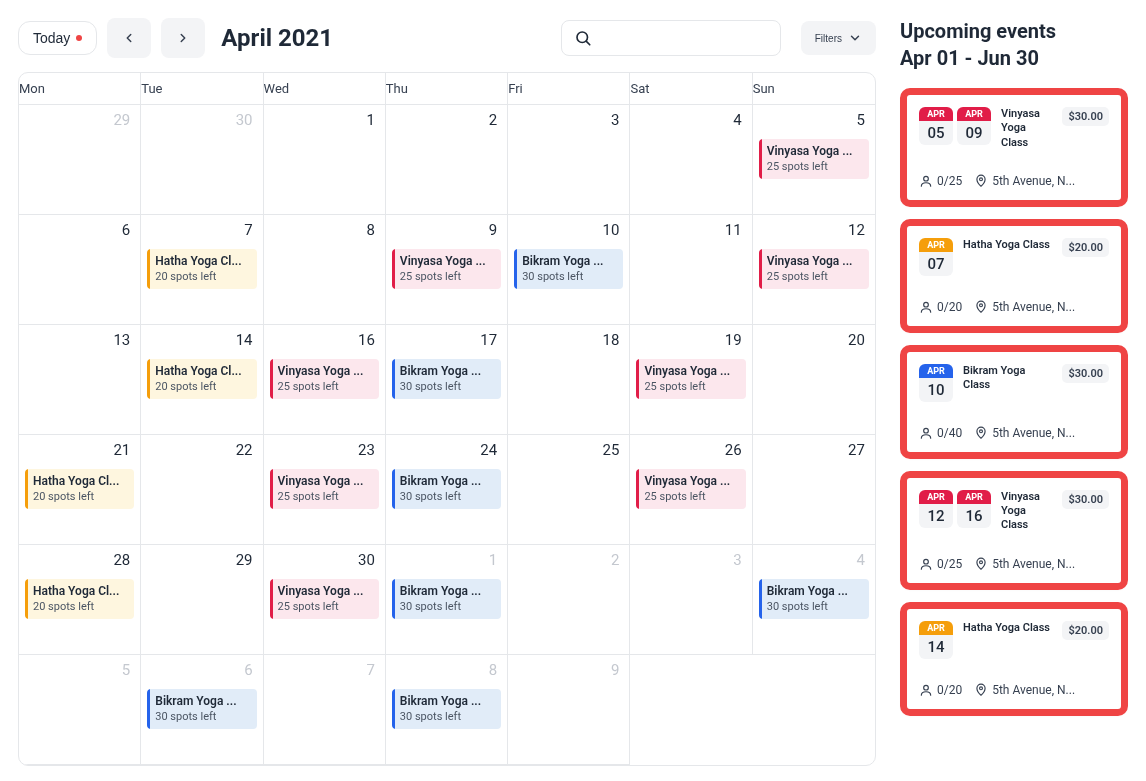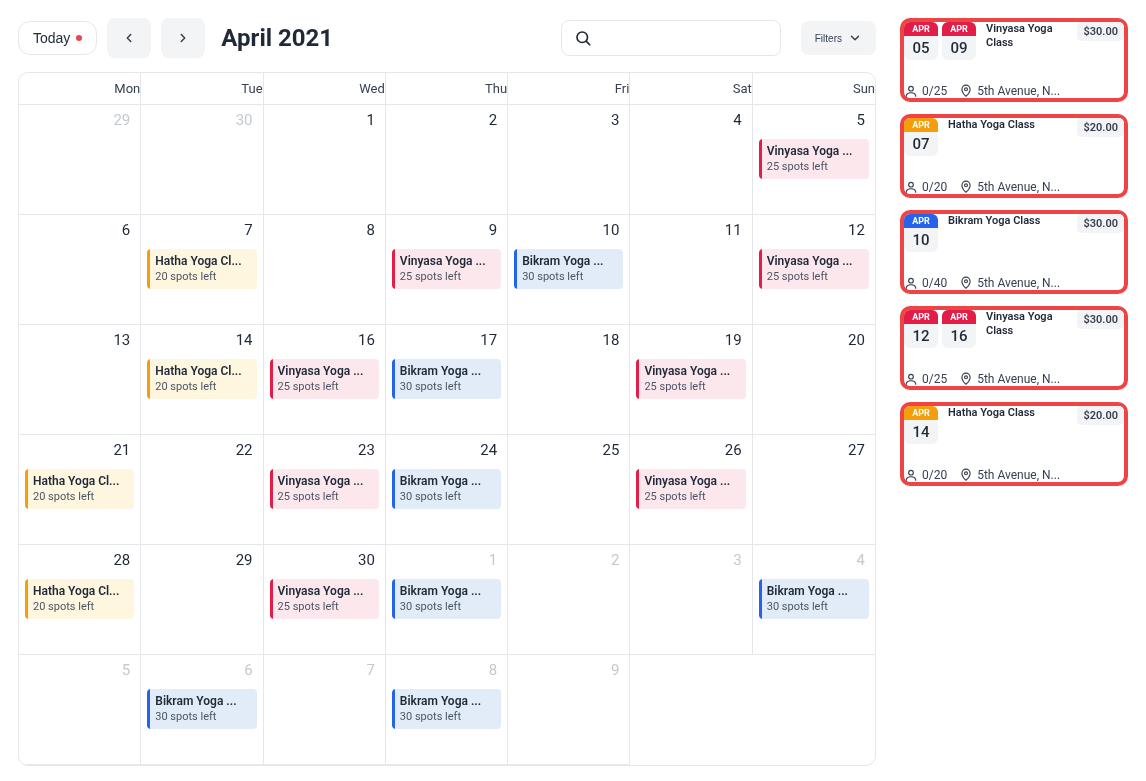--- a/index.html
+++ b/index.html
@@ -9,40 +9,40 @@
 .today-btn { display: flex; align-items: center; gap: 6px; padding: 8px 14px; border: 1px solid #e5e7ea; border-radius: 12px; background: #fff; font-size: 14px; font-weight: 500; cursor: pointer; color: #1f2937; }
 .red-dot { width: 6px; height: 6px; border-radius: 50%; background: #ef4444; }
 .nav-btn { width: 44px; height: 40px; border: none; border-radius: 8px; background: #f3f4f6; cursor: pointer; display: flex; align-items: center; justify-content: center; }
 .month-title { font-size: 24px; font-weight: 700; color: #1f2937; margin-left: 6px; }
 .spacer { flex: 1; }
 .search-box { display: flex; align-items: center; width: 220px; padding: 8px 12px; border: 1px solid #e5e7ea; border-radius: 8px; margin-right: 10px; }
 .search-box input { border: none; outline: none; width: 100%; font-size: 14px; margin-left: 8px; }
 .filters-btn { display: flex; align-items: center; gap: 6px; padding: 10px 14px; border: none; border-radius: 8px; background: #f3f4f6; cursor: pointer; font-size: 10px; color: #374151; }
 .calendar { border: 1px solid #e5e7ea; border-radius: 10px; overflow: hidden; }
 .dow { display: grid; grid-template-columns: repeat(7, 1fr); }
-.dow-cell { text-align: right; padding: 8px 0; font-size: 13px; color: #374151; border-bottom: 1px solid #e5e7ea; border-right: 1px solid #e5e7ea; }
+.dow-cell { text-align: left; padding: 8px 0; font-size: 13px; color: #374151; border-bottom: 1px solid #e5e7ea; border-right: 1px solid #e5e7ea; }
 .dow-cell:last-child { border-right: none; }
 .weeks { display: grid; grid-template-columns: repeat(7, 1fr); }
 .day-cell { min-height: 110px; border-right: 1px solid #e5e7ea; border-bottom: 1px solid #e5e7ea; padding: 6px; position: relative; }
 .day-cell:nth-child(7n) { border-right: none; }
 .day-num { position: absolute; top: 6px; right: 10px; font-size: 15px; color: #1f2937; }
 .day-num.muted { color: #c4c8cf; }
 .event-chip { margin-top: 28px; border-radius: 4px; padding: 5px 6px 5px 8px; font-size: 12px; line-height: 1.3; overflow: hidden; cursor: pointer; position: relative; }
 .event-chip::before { content:""; position:absolute; left:0; top:0; bottom:0; width:3px; border-radius:3px 0 0 3px; }
 .ev-pink { background: #fce7ed; }
 .ev-pink::before { background:#e11d48; }
 .ev-yellow { background: #fef6df; }
 .ev-yellow::before { background:#f59e0b; }
 .ev-blue { background: #e1ecf8; }
 .ev-blue::before { background:#2563eb; }
 .event-chip .t { font-weight:600; color:#1f2937; white-space:nowrap; overflow:hidden; text-overflow:ellipsis; }
 .event-chip .s { color:#4b5563; font-size:11px; }
 .sidebar { width: 228px; }
 .side-title { font-size: 20px; font-weight:700; line-height:1.35; color:#1f2937; margin-bottom: 16px; }
-.card { border:4px solid #ef4444; border-radius:10px; margin-bottom:12px; box-shadow: 0 1px 2px rgba(0,0,0,0.02); cursor:pointer; }
+.card { border:7px solid #ef4444; border-radius:10px; padding:12px; margin-bottom:12px; box-shadow: 0 1px 2px rgba(0,0,0,0.02); cursor:pointer; }
 .card-top { display:flex; gap:10px; align-items:flex-start; }
 .date-badges { display:flex; gap:4px; }
 .date-badge { border-radius:6px; overflow:hidden; text-align:center; min-width:34px; }
 .date-badge .m { font-size:9px; font-weight:700; color:#fff; padding:2px 4px; }
 .date-badge .d { font-size:15px; font-weight:500; padding:3px 4px; background:#f3f4f6; color:#1f2937; }
 .m-pink { background:#e11d48; }
 .m-yellow { background:#f59e0b; }
 .m-blue { background:#2563eb; }
 .card-name { font-size:11px; font-weight:600; color:#1f2937; flex:1; line-height:1.3; }
 .price-badge { background:#f3f4f6; border-radius:5px; padding:3px 6px; font-size:11px; font-weight:600; color:#374151; }
@@ -300,20 +300,24 @@
           </div>
         </div>
         <div class="day-cell">
           <div class="day-num muted">9</div>
         </div>
       </div>
   </div>
 </div>
 
 <div class="sidebar">
+  <div class="side-title">
+    <div>Upcoming events</div>
+    <div>Apr 01 - Jun 30</div>
+  </div>
   <div id="cards">
       <div class="card">
         <div class="card-top">
           <div class="date-badges">
             <div class="date-badge">
               <div class="m m-pink">APR</div>
               <div class="d">05</div>
             </div>
             <div class="date-badge">
               <div class="m m-pink">APR</div>

